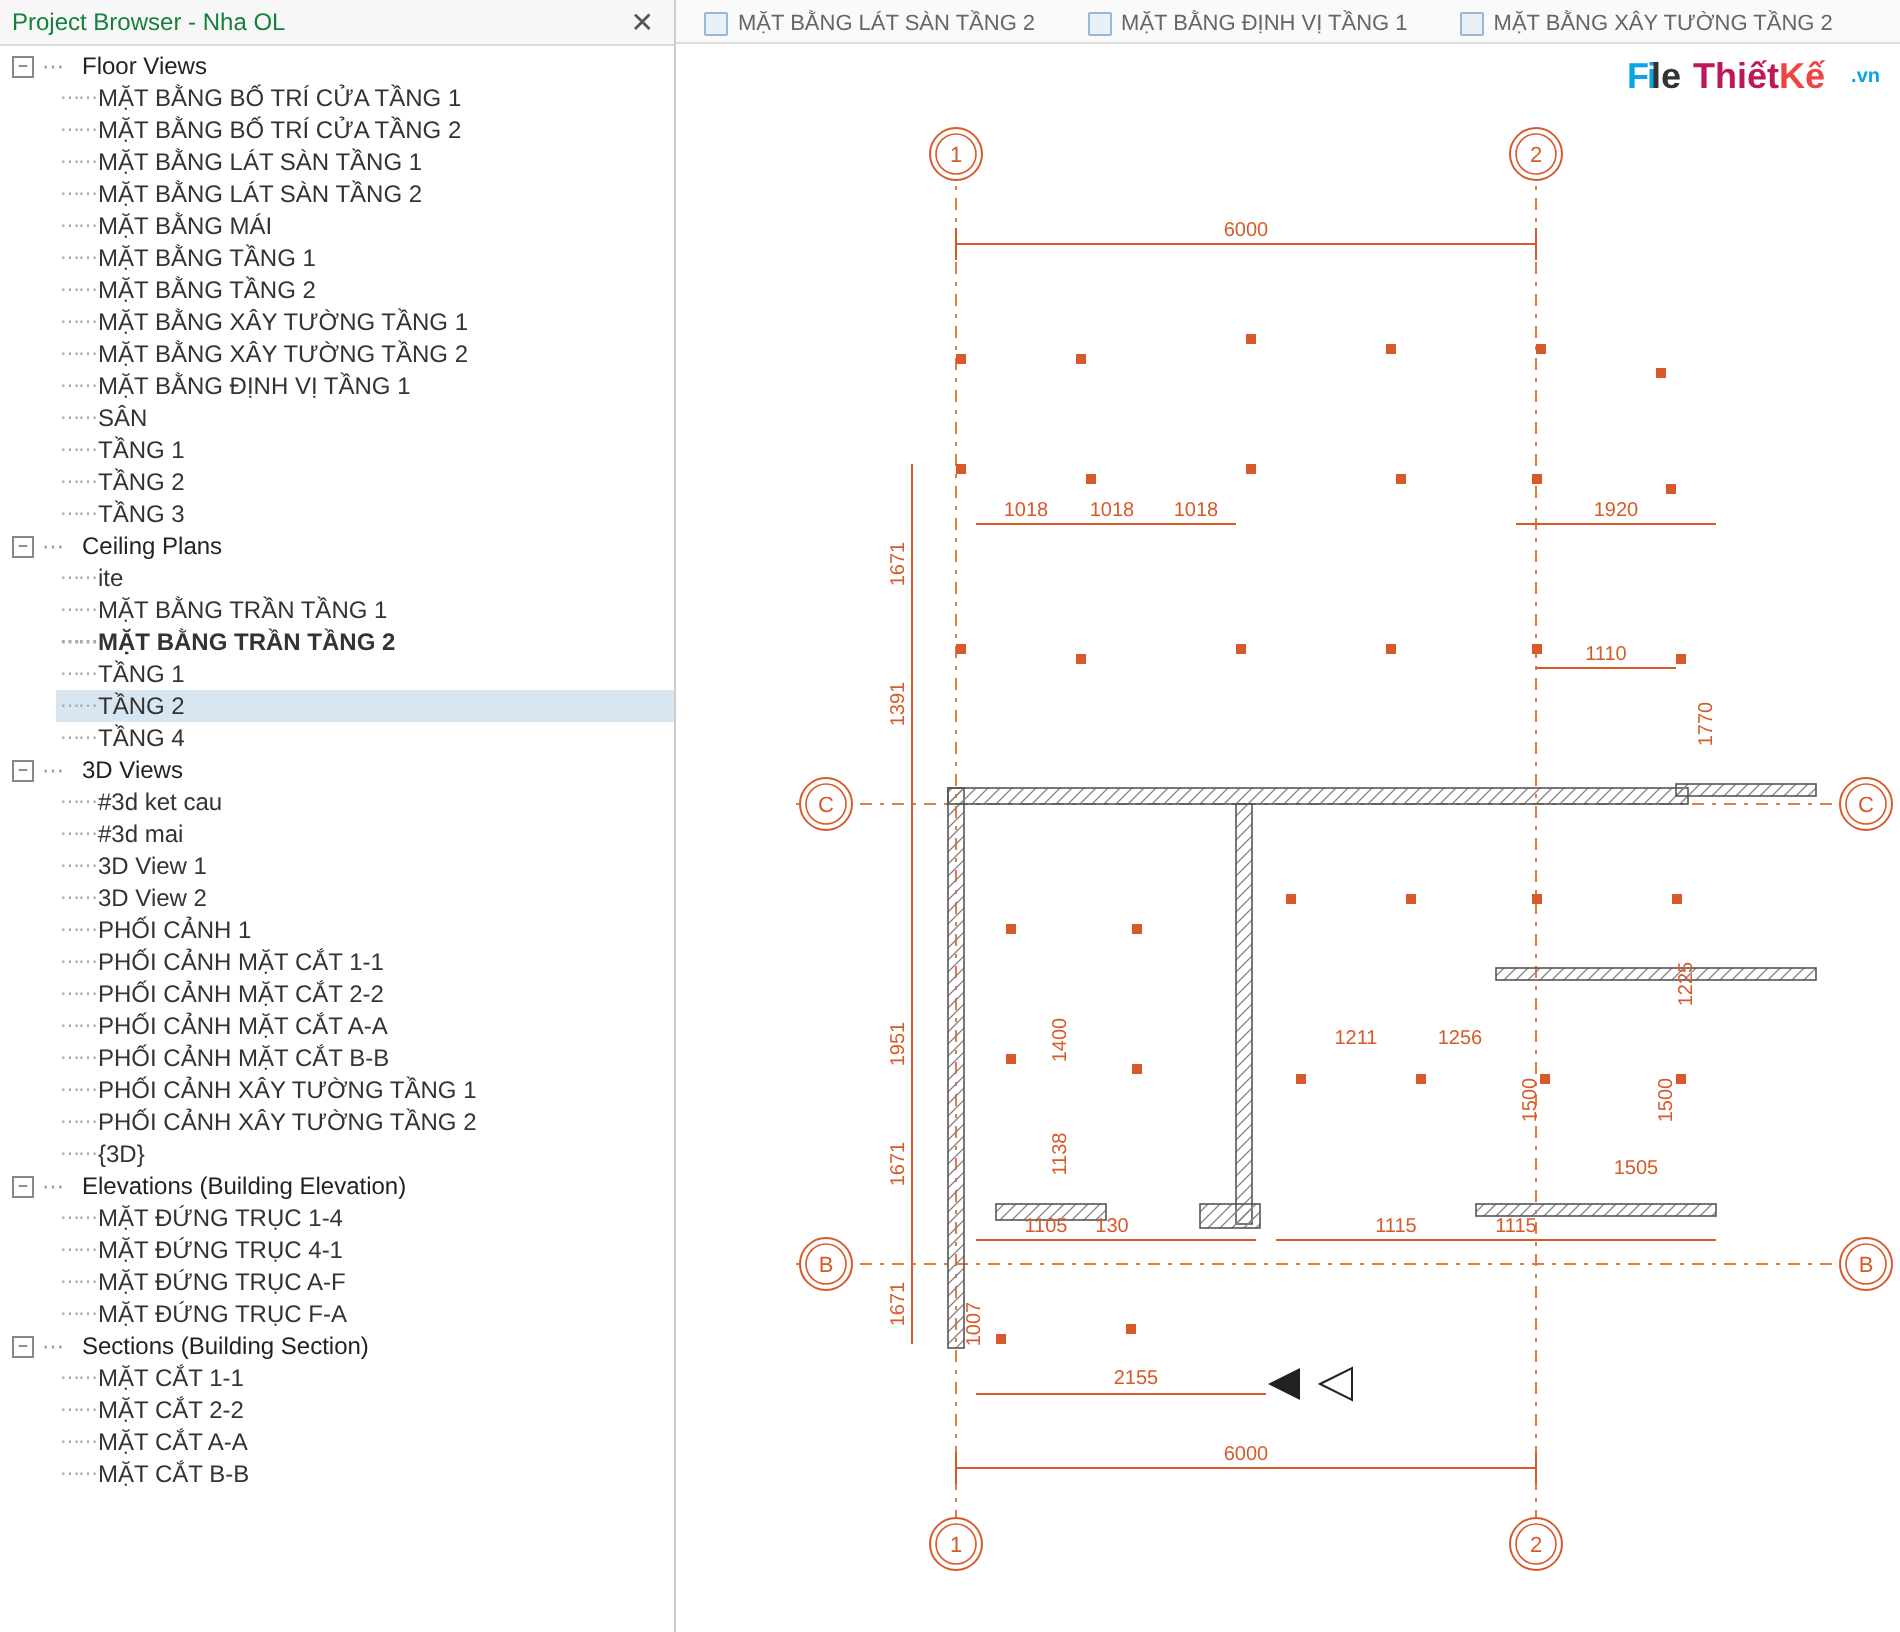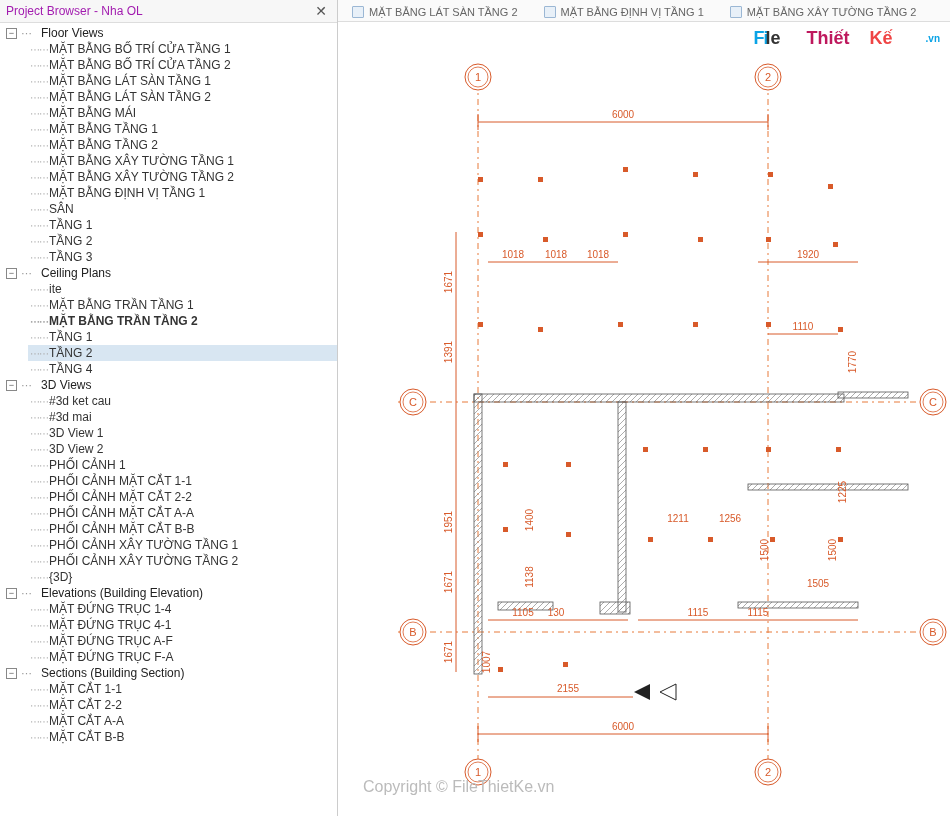--- a/index.html
+++ b/index.html
@@ -23,21 +23,21 @@
   flex-direction: column;
 }
 .browser-header {
   display: flex;
   align-items: center;
   justify-content: space-between;
   padding: 3px 6px;
   border-bottom: 1px solid #ddd;
   background: #f7f7f7;
 }
-.browser-title { font-size: 12px; color: #a21caf; }
+.browser-title { font-size: 12px; color: #15803d; }
 .browser-close { font-size: 14px; color: #555; cursor: pointer; padding: 0 4px; }
 .browser-tree {
   flex: 1;
   overflow-y: auto;
   padding: 2px 0 30px 6px;
 }
 .tree-group {
   margin-bottom: 0;
 }
 .tree-group-header {
@@ -128,21 +128,21 @@
 .canvas { position: absolute; inset: 0; }
 
 
 .watermark-logo {
   position: absolute;
   top: 6px; right: 10px;
   font-size: 18px;
   font-weight: 600;
   display: flex;
   align-items: center;
-  gap: 20px;
+  gap: 0;
 }
 .watermark-logo .fi { color: #0aa3e6; font-weight: 800; letter-spacing: -1px; }
 .watermark-logo .le { color: #333; margin-left: -2px; }
 .watermark-logo .thiet { color: #be185d; margin-left: 6px; }
 .watermark-logo .ke { color: #ef4444; }
 .watermark-logo .vn { color: #0aa3e6; font-size: 10px; vertical-align: super; margin-left: 13px;}
 .watermark-copy {
   position: absolute;
   bottom: 20px; left: 25px;
   color: #bbb;
@@ -551,16 +551,15 @@
         <text class="dimtxt" x="480" y="565" text-anchor="middle">1505</text>
 
         <text class="dimtxt" x="152" y="640" text-anchor="middle" transform="rotate(-90 152 640)">1007</text>
         <text class="dimtxt" x="230" y="670" text-anchor="middle">2155</text>
         <line class="dim" x1="150" y1="675" x2="295" y2="675"></line>
 
         <polygon points="296,670 312,662 312,678" fill="#222"></polygon>
         <polygon points="322,670 338,662 338,678" fill="#fff" stroke="#222"></polygon>
       </svg>
 
-      <div class="watermark-copy">Copyright © FileThietKe.vn</div>
     </div>
   </div>
 </div>
 
 </body></html>

